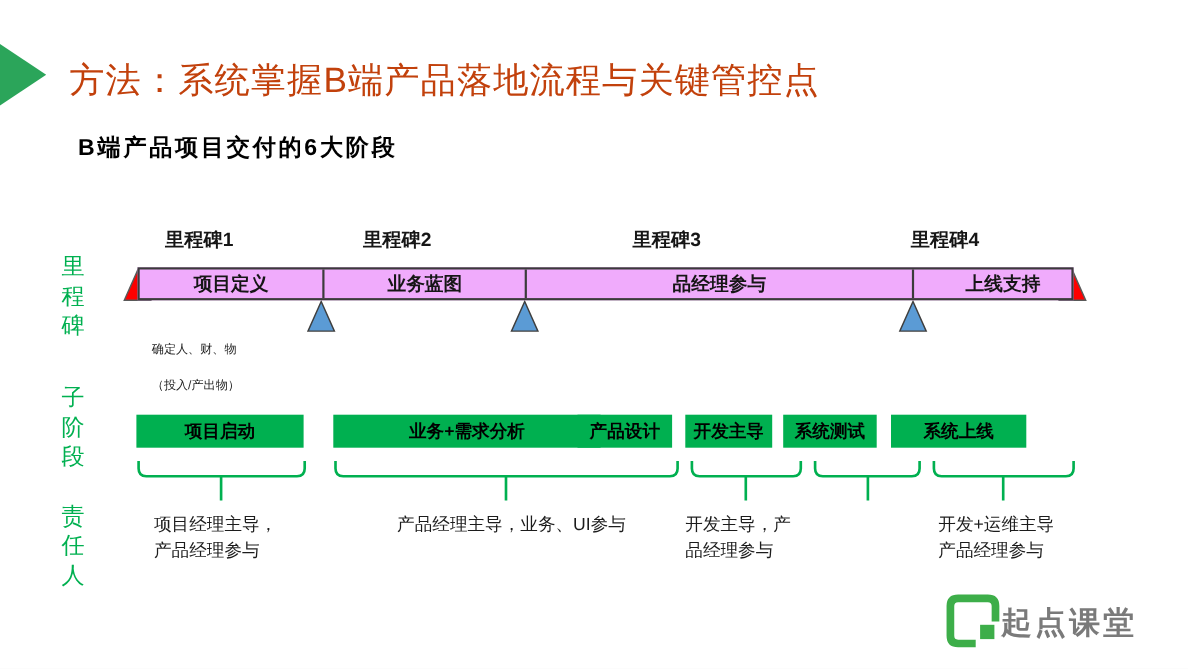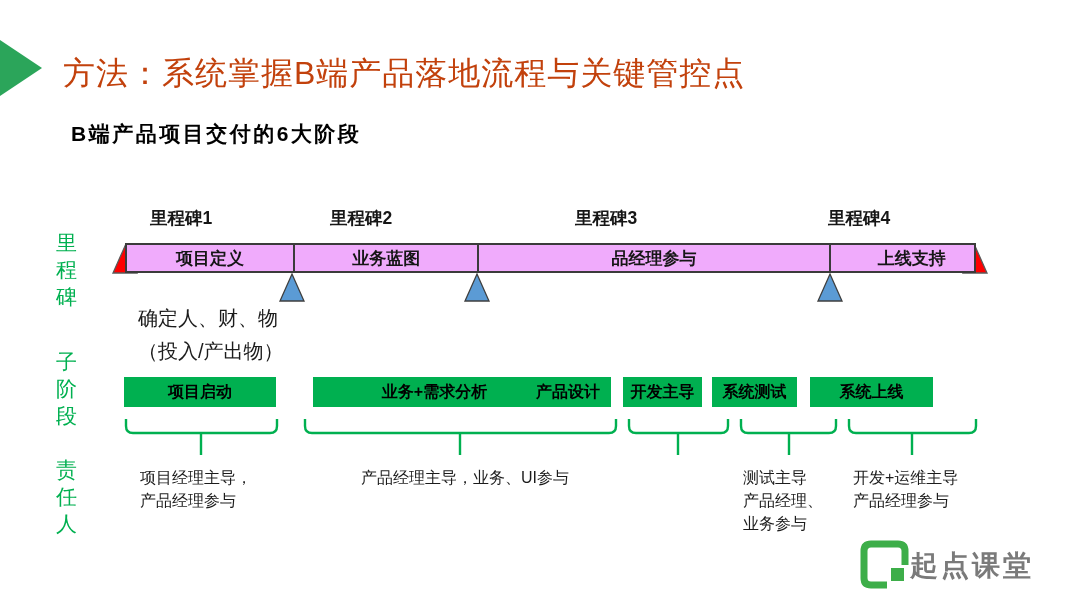--- a/index.html
+++ b/index.html
@@ -29,26 +29,26 @@
   .mlabel{top:206px;width:150px;font-size:17.5px;font-weight:600;text-align:left;color:#161616;}
   .m1{left:150px;} .m2{left:330px;} .m3{left:575px;} .m4{left:828px;}
 
   .bar{left:125px;top:243px;width:851px;height:30px;border:2px solid var(--bar-border);
        background:#f0abfc;display:flex;}
   .phase{height:100%;display:flex;align-items:center;justify-content:center;
          font-size:17px;font-weight:700;color:#161616;}
   .phase + .phase{border-left:2px solid var(--bar-border);}
   .ph1{width:167px;} .ph2{width:185px;} .ph3{width:353px;} .ph4{width:146px;padding-left:19px;}
 
-  .note{top:302px;font-size:20px;line-height:33px;white-space:pre-line;color:#1c1c1c;}
+  .note{top:302px;font-size:11px;line-height:33px;white-space:pre-line;color:#1c1c1c;}
   .n1{left:138px;} .n2{left:310px;}
 
   .stage{top:377px;height:30px;background:var(--green);color:#000;font-size:16px;
          font-weight:700;display:flex;align-items:center;justify-content:center;}
-  .s1{left:124px;width:152px;} .s2{left:313px;width:243px;} .s3{left:525px;width:86px;}
+  .s1{left:124px;width:152px;} .s2{left:303px;width:243px;} .s3{left:525px;width:86px;}
   .s4{left:623px;width:79px;}  .s5{left:712px;width:85px;}  .s6{left:810px;width:123px;}
 
   .owner{top:466px;font-size:16px;line-height:23px;white-space:pre-line;color:#1c1c1c;}
   .o1{left:140px;width:175px;}
   .o2{left:310px;width:310px;text-align:center;}
   .o3{left:623px;width:112px;}
   .o4{left:743px;width:112px;}
   .o5{left:853px;width:145px;}
 
   .logo-text{left:910px;top:547px;font-size:28px;font-weight:700;letter-spacing:3px;
@@ -111,21 +111,20 @@
   <div class="abs stage s1">项目启动</div>
   <div class="abs stage s2">业务+需求分析</div>
   <div class="abs stage s3">产品设计</div>
   <div class="abs stage s4">开发主导</div>
   <div class="abs stage s5">系统测试</div>
   <div class="abs stage s6">系统上线</div>
 
   <div class="abs owner o1">项目经理主导，
 产品经理参与</div>
   <div class="abs owner o2">产品经理主导，业务、UI参与</div>
-  <div class="abs owner o4">测试主导
-产品经理、
-业务参与</div>
+  <div class="abs owner o3">开发主导，产
+品经理参与</div>
   <div class="abs owner o5">开发+运维主导
 产品经理参与</div>
 
   <div class="abs logo-text">起点课堂</div>
 
 </div>
 
 </body></html>

